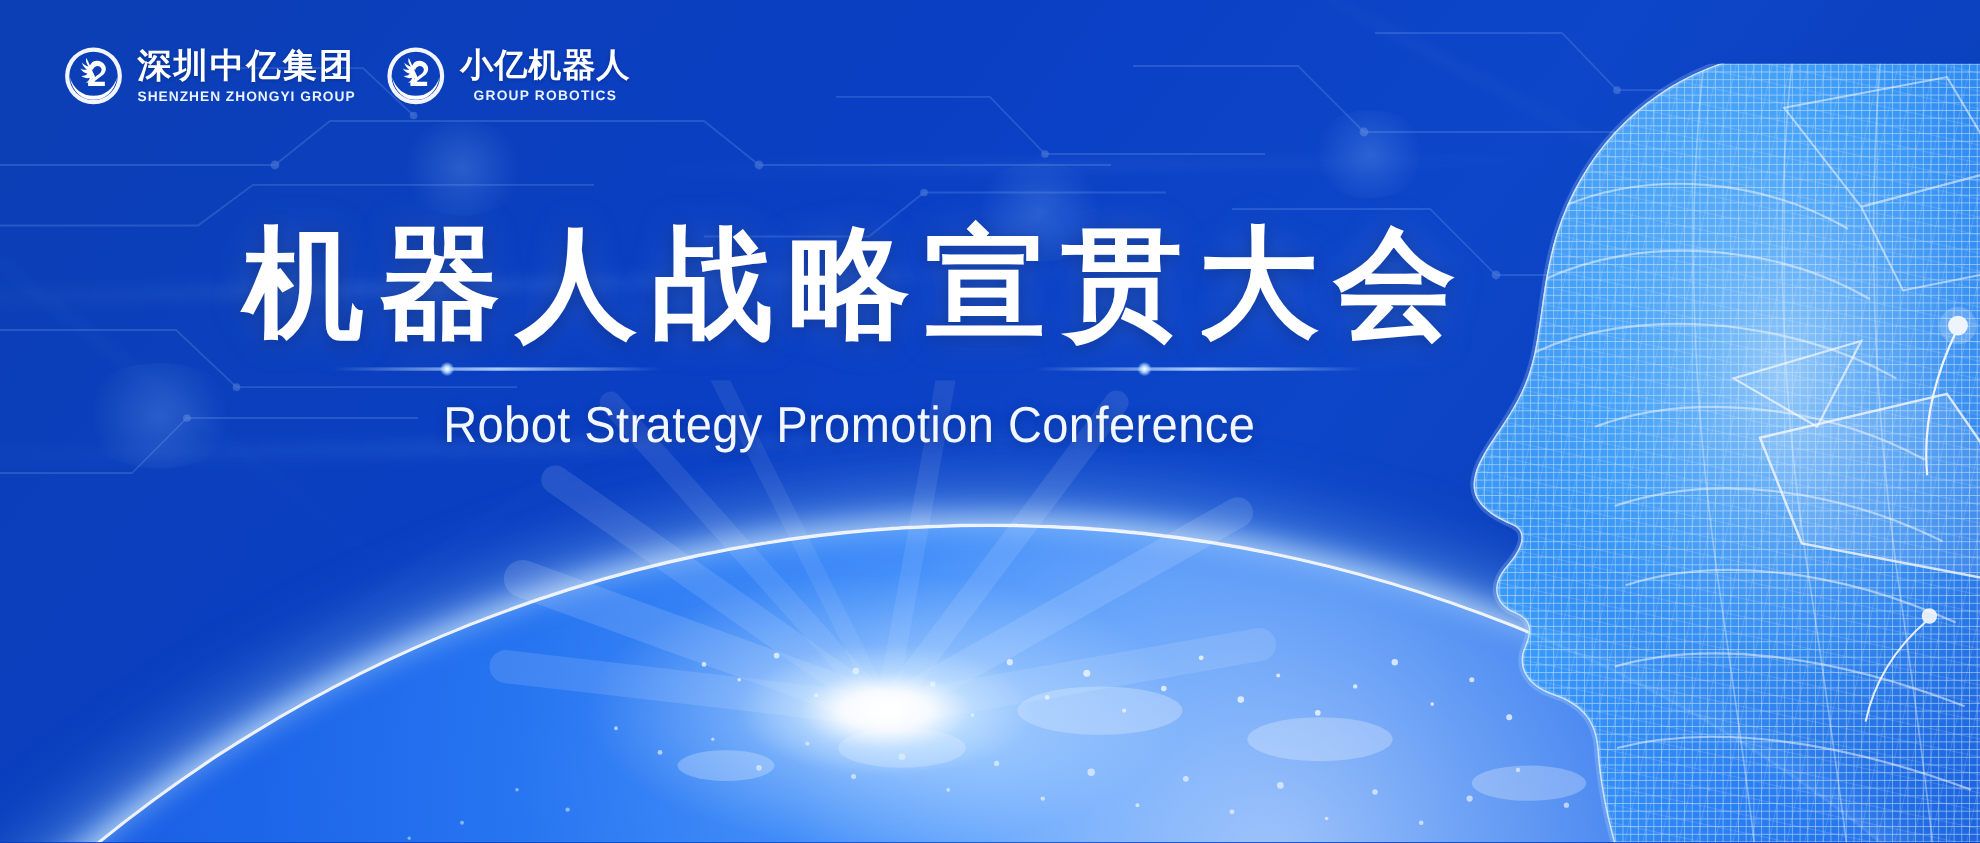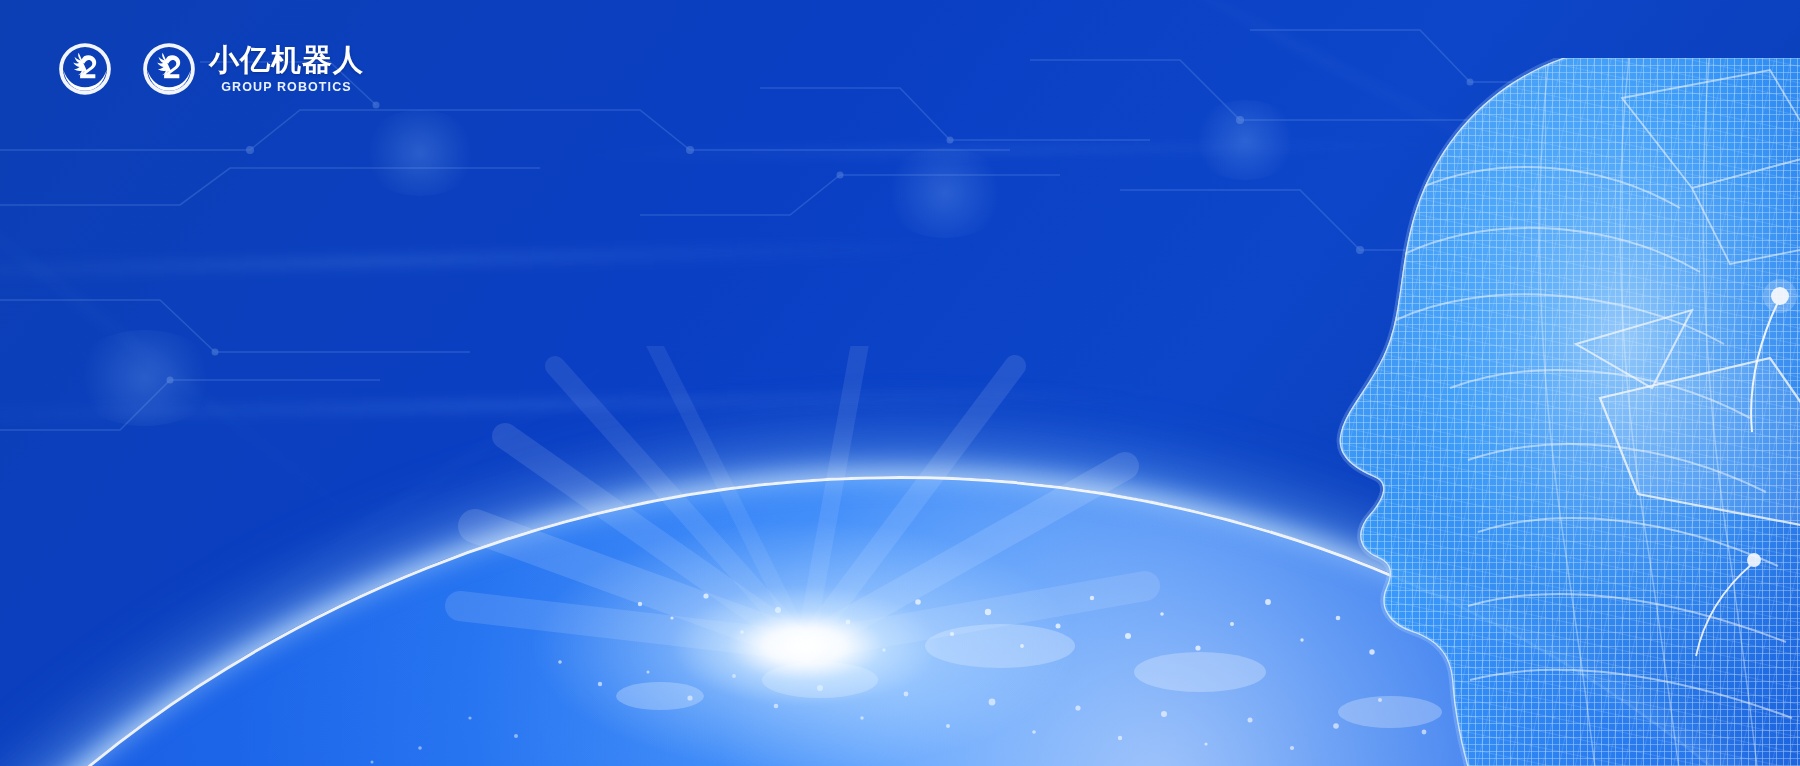--- a/index.html
+++ b/index.html
@@ -241,20 +241,24 @@
 
   <div id="logo-bar">
 
     <div class="logo-unit">
       <svg class="emblem" viewBox="0 0 64 64">
         <path d="M32 3.5a28.5 28.5 0 1 0 0 57 28.5 28.5 0 0 0 0-57zm0 4.2a24.3 24.3 0 1 1 0 48.6 24.3 24.3 0 0 1 0-48.6z" fill="#ffffff" opacity=".95"></path>
         <path d="M8 33c4 12 13 19 24 19s20-7 24-19c-3 15-12 23-24 23S11 48 8 33z" fill="#ffffff"></path>
         <path d="M25 14c-1.5 3 .5 6 2 8.5-2.5-.5-5-2-6.5-4 .5 3 2.5 5.5 5 7-2 .8-4.5.4-6.5-.8 1.6 2.8 4.2 4.6 7 5.2-1.6 1.6-4 2.4-6.2 2.2 2.6 2 5.8 2.6 8.6 1.8-.6 2.2-2.2 4-4.2 5 3-.2 5.6-2 7-4.6.8 2.2.4 4.6-.8 6.6 2.4-1.8 3.6-4.8 3.4-7.6" fill="#ffffff"></path>
         <path d="M31 18c4.5-2.4 10-1 12.4 3.2 2 3.6.8 7.8-2.4 10.2l-8.6 6.4h11v4.4H26.6v-3.8l11.6-8.8c1.8-1.4 2.4-3.6 1.4-5.4-1.2-2-3.8-2.6-5.8-1.4-1.2.7-2 1.8-2.4 3.1l-4.3-1.3c.7-2.6 2.1-4.6 3.9-6.6z" fill="#ffffff"></path>
       </svg>
+      <div class="logo-text">
+        <div class="logo-cn">深圳中亿集团</div>
+        <div class="logo-en">SHENZHEN ZHONGYI GROUP</div>
+      </div>
     </div>
 
     <div class="logo-unit secondary">
       <svg class="emblem" viewBox="0 0 64 64">
         <path d="M32 3.5a28.5 28.5 0 1 0 0 57 28.5 28.5 0 0 0 0-57zm0 4.2a24.3 24.3 0 1 1 0 48.6 24.3 24.3 0 0 1 0-48.6z" fill="#ffffff" opacity=".95"></path>
         <path d="M8 33c4 12 13 19 24 19s20-7 24-19c-3 15-12 23-24 23S11 48 8 33z" fill="#ffffff"></path>
         <path d="M25 14c-1.5 3 .5 6 2 8.5-2.5-.5-5-2-6.5-4 .5 3 2.5 5.5 5 7-2 .8-4.5.4-6.5-.8 1.6 2.8 4.2 4.6 7 5.2-1.6 1.6-4 2.4-6.2 2.2 2.6 2 5.8 2.6 8.6 1.8-.6 2.2-2.2 4-4.2 5 3-.2 5.6-2 7-4.6.8 2.2.4 4.6-.8 6.6 2.4-1.8 3.6-4.8 3.4-7.6" fill="#ffffff"></path>
         <path d="M31 18c4.5-2.4 10-1 12.4 3.2 2 3.6.8 7.8-2.4 10.2l-8.6 6.4h11v4.4H26.6v-3.8l11.6-8.8c1.8-1.4 2.4-3.6 1.4-5.4-1.2-2-3.8-2.6-5.8-1.4-1.2.7-2 1.8-2.4 3.1l-4.3-1.3c.7-2.6 2.1-4.6 3.9-6.6z" fill="#ffffff"></path>
       </svg>
       <div class="logo-text">
@@ -349,20 +353,32 @@
         <path d="M0 0 L 210 -280" stroke-width="22" opacity=".2"></path>
         <path d="M0 0 L 320 -180" stroke-width="28" opacity=".24"></path>
         <path d="M0 0 L 340 -60" stroke-width="30" opacity=".22"></path>
         <path d="M0 0 L-345  -40" stroke-width="30" opacity=".24"></path>
       </g>
     </svg>
 
     <div id="sun"></div>
   </div>
 
+  <div id="title-block">
+    <div id="main-title">机器人战略宣贯大会</div>
+
+    <div id="divider">
+      <span class="glowbar left"></span>
+      <span class="glowdot left"></span>
+      <span class="glowbar right"></span>
+      <span class="glowdot right"></span>
+    </div>
+
+    <div id="sub-title">Robot Strategy Promotion Conference</div>
+  </div>
 
   <svg id="head" viewBox="0 0 520 708">
     <defs>
       <clipPath id="headclip">
         <path d="M300 -10
                  C 215 6, 150 62, 120 140
                  C 98 198, 104 250, 86 292
                  C 70 330, 44 352, 40 378
                  C 36 402, 62 414, 76 420
                  C 88 426, 84 440, 70 456

